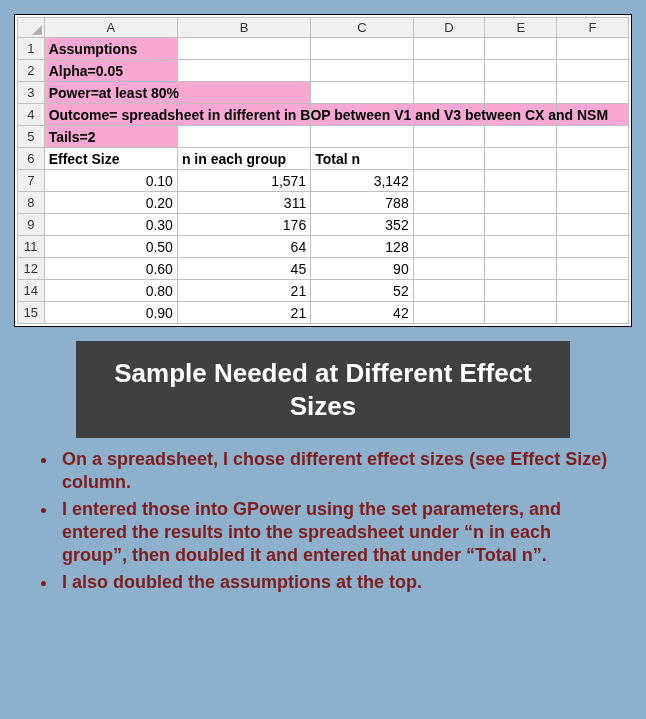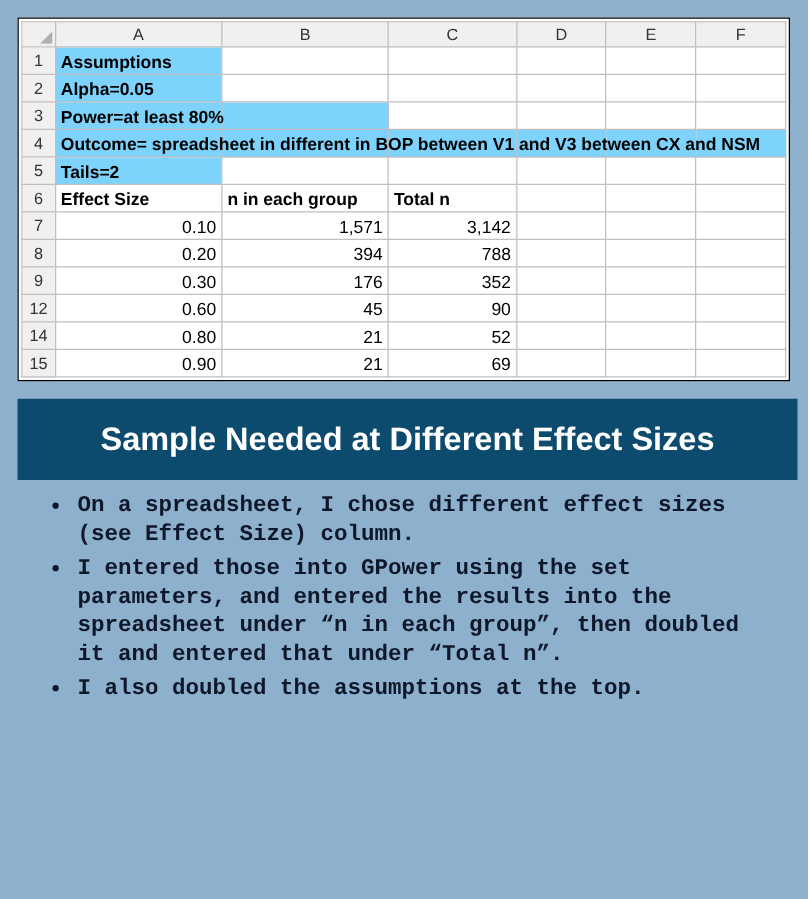--- a/index.html
+++ b/index.html
@@ -45,43 +45,43 @@
     height: 22px;
     padding: 1px 4px;
     text-align: left;
     white-space: nowrap;
     overflow: visible;
     vertical-align: middle;
     font-size: 14px;
   }
   .num { text-align: right; }
   .bold { font-weight: bold; }
-  .highlight { background: #7dd3fc; }
+  .highlight { background: #f9a8d4; }
   .clip { overflow: hidden; }
 
   .title-bar {
-    background: #0c4a6e;
+    background: #404040;
     color: #fff;
     font-weight: bold;
     font-size: 26px;
     text-align: center;
     padding: 16px 38px;
     margin: 14px auto 10px auto;
-    width: 624px;
+    width: 494px;
     font-family: "Segoe UI", Arial, sans-serif;
     line-height: 1.25;
   }
   .bullets {
     list-style: disc;
     padding-left: 44px;
     padding-right: 18px;
     font-size: 18px;
     font-weight: bold;
-    color: #0f172a;
-    font-family: Liberation Mono, monospace;
+    color: #7f1d1d;
+    font-family: Liberation Sans, sans-serif;
     line-height: 1.28;
   }
   .bullets li { margin-bottom: 4px; padding-left: 4px; }
 </style>
 </head>
 <body>
 
 <div class="sheet-wrap">
   <table class="sheet">
     <colgroup>
@@ -168,36 +168,45 @@
           <td class="cell num">0.10</td>
           <td class="cell num">1,571</td>
           <td class="cell num">3,142</td>
           <td class="cell"></td>
           <td class="cell"></td>
           <td class="cell"></td>
         </tr>
         <tr>
           <th class="rowhdr">8</th>
           <td class="cell num">0.20</td>
-          <td class="cell num">394</td>
+          <td class="cell num">311</td>
           <td class="cell num">788</td>
           <td class="cell"></td>
           <td class="cell"></td>
           <td class="cell"></td>
         </tr>
         <tr>
           <th class="rowhdr">9</th>
           <td class="cell num">0.30</td>
           <td class="cell num">176</td>
           <td class="cell num">352</td>
           <td class="cell"></td>
           <td class="cell"></td>
           <td class="cell"></td>
         </tr>
         <tr>
+          <th class="rowhdr">11</th>
+          <td class="cell num">0.50</td>
+          <td class="cell num">64</td>
+          <td class="cell num">128</td>
+          <td class="cell"></td>
+          <td class="cell"></td>
+          <td class="cell"></td>
+        </tr>
+        <tr>
           <th class="rowhdr">12</th>
           <td class="cell num">0.60</td>
           <td class="cell num">45</td>
           <td class="cell num">90</td>
           <td class="cell"></td>
           <td class="cell"></td>
           <td class="cell"></td>
         </tr>
         <tr>
           <th class="rowhdr">14</th>
@@ -205,21 +214,21 @@
           <td class="cell num">21</td>
           <td class="cell num">52</td>
           <td class="cell"></td>
           <td class="cell"></td>
           <td class="cell"></td>
         </tr>
         <tr>
           <th class="rowhdr">15</th>
           <td class="cell num">0.90</td>
           <td class="cell num">21</td>
-          <td class="cell num">69</td>
+          <td class="cell num">42</td>
           <td class="cell"></td>
           <td class="cell"></td>
           <td class="cell"></td>
         </tr>
       </tbody>
   </table>
 </div>
 
 <div class="title-bar">Sample Needed at Different Effect Sizes</div>
 

